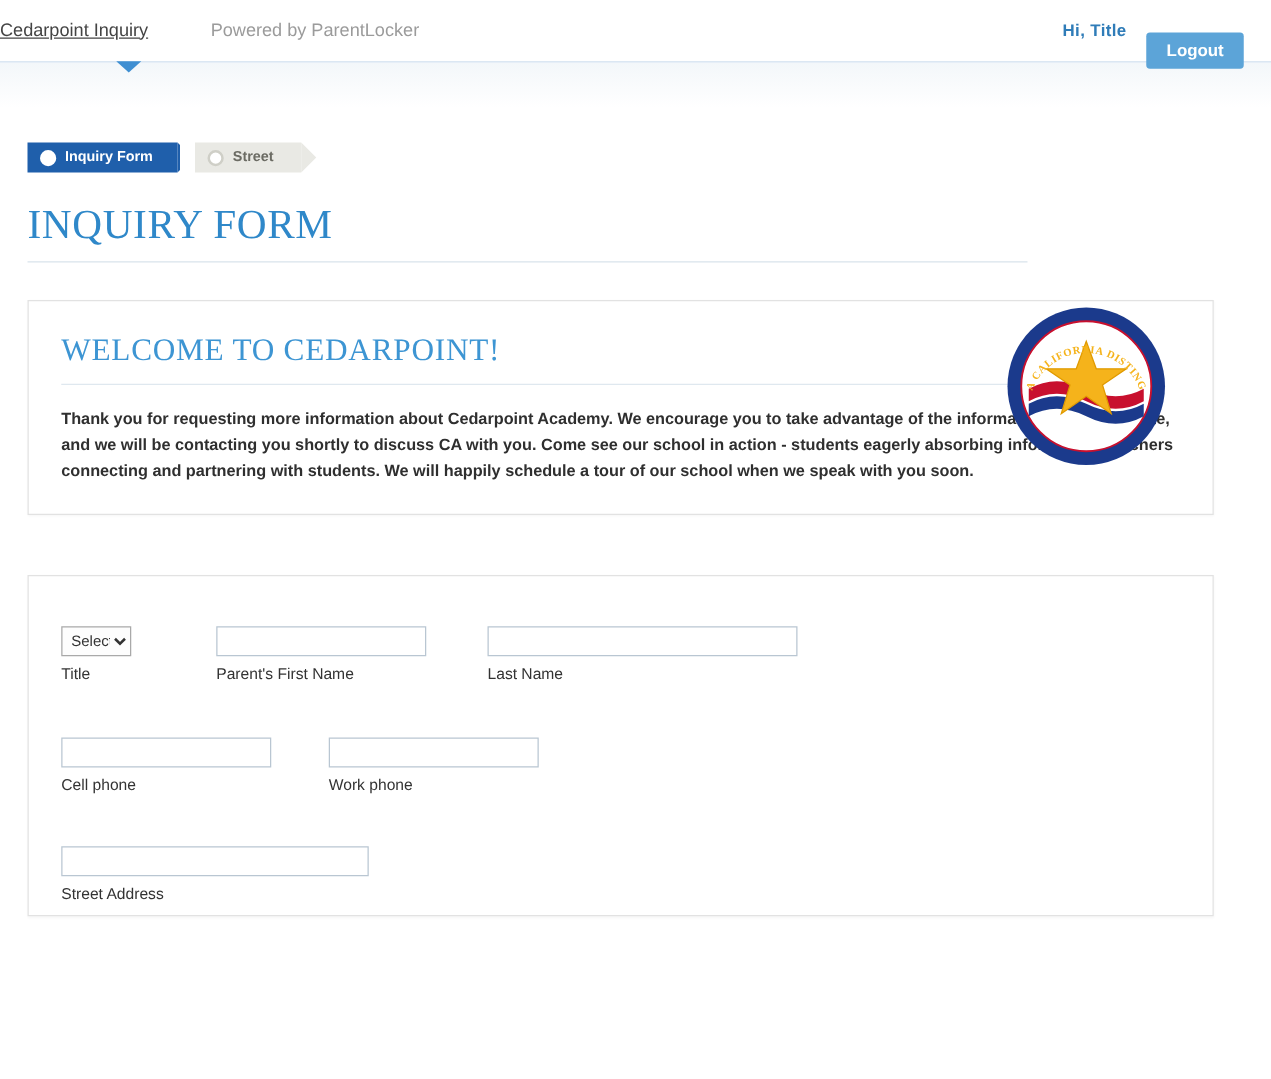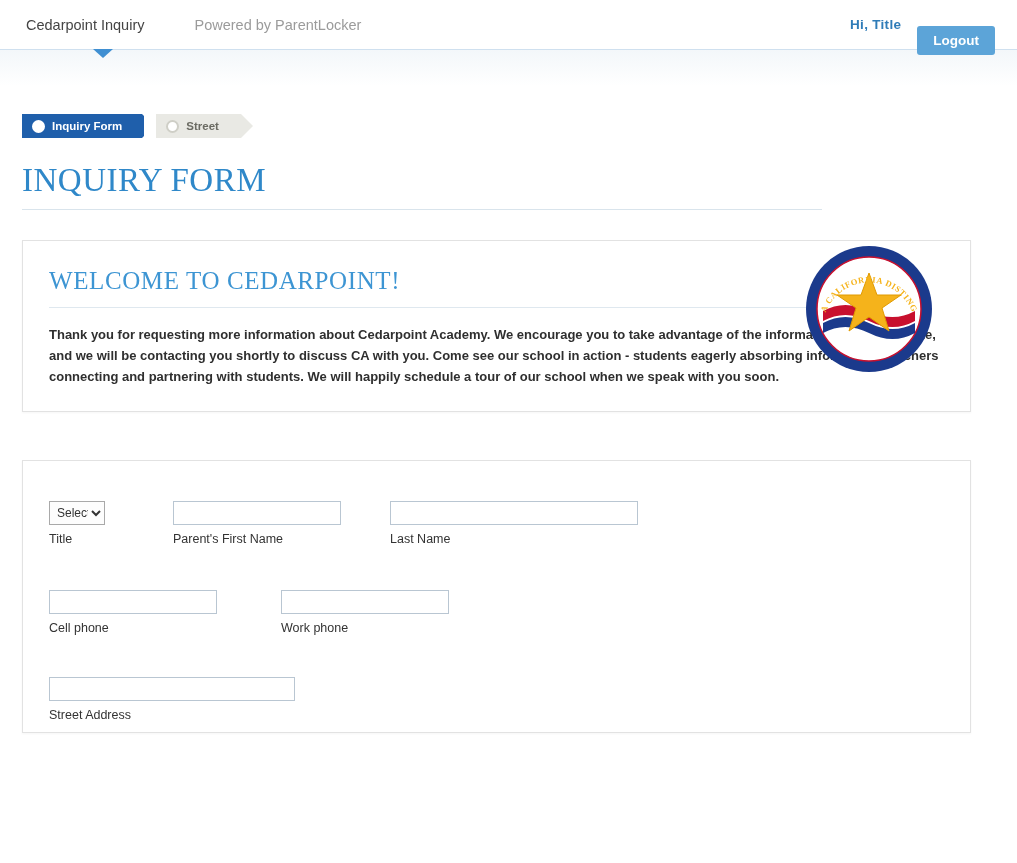--- a/index.html
+++ b/index.html
@@ -32,21 +32,21 @@
     height: 50px;
   }
   .nav-item {
     font-size: 14.5px;
     color: #444;
     padding: 0 20px;
     line-height: 50px;
     height: 50px;
     white-space: nowrap;
   }
-  .nav-item.first { margin-left: 26px; padding-left: 0; padding-right: 30px;}
+  .nav-item.first { padding-left: 0; padding-right: 30px; text-decoration: underline;}
   .nav-item.muted { color: #9b9b9b; }
 
   .nav-arrow {
     position: absolute;
     left: 93px;
     bottom: -9px;
     width: 0;
     height: 0;
     border-left: 10px solid transparent;
     border-right: 10px solid transparent;
@@ -325,21 +325,21 @@
         <input class="field-input w-last" type="text" value="" style="">
         <div class="field-label">Last Name</div>
       </div>
     </div>
 
     <div class="form-row gap-row">
       <div class="field">
         <input class="field-input w-phone" type="text" value="" style="">
         <div class="field-label">Cell phone</div>
       </div>
-      <div class="field" style="margin-left:44px;">
+      <div class="field" style="margin-left:26px;">
         <input class="field-input w-phone" type="text" value="" style="">
         <div class="field-label">Work phone</div>
       </div>
     </div>
 
     <div class="form-row gap-row2">
       <div class="field">
         <input class="field-input w-street" type="text" value="" style="">
         <div class="field-label">Street Address</div>
       </div>

